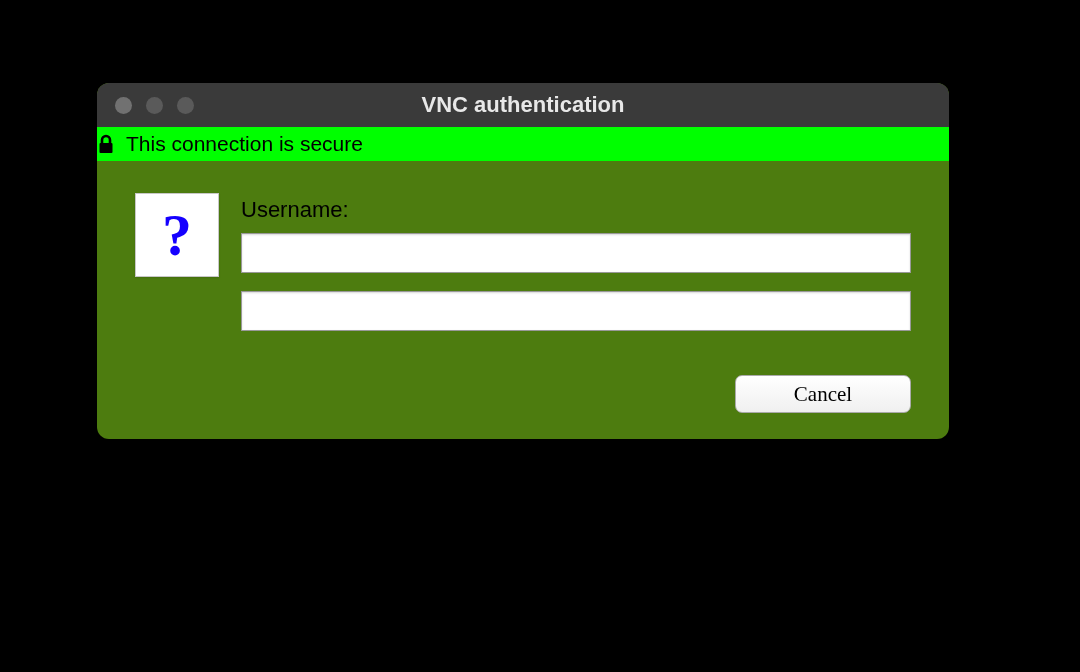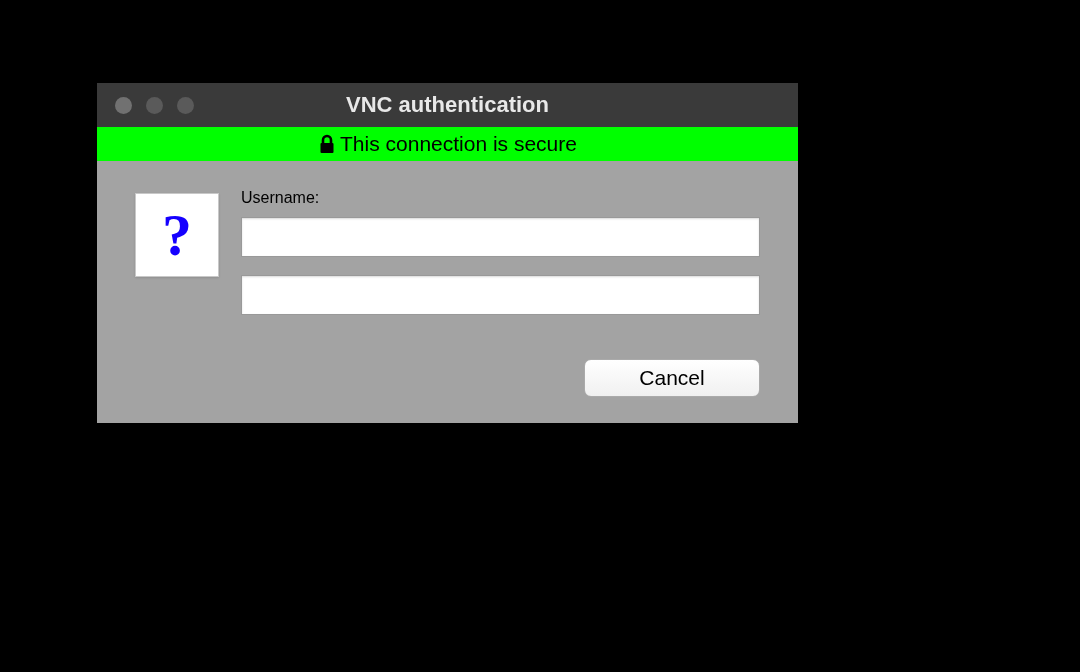--- a/index.html
+++ b/index.html
@@ -14,23 +14,23 @@
       background: #000000;
       font-family: -apple-system, "Helvetica Neue", Arial, sans-serif;
       overflow: hidden;
       position: relative;
     }
     
     .dialog {
       position: absolute;
       left: 97px;
       top: 83px;
-      width: 701px;
-      background: #a3a3a3;
-      border-radius: 0;
+      width: 852px;
+      background: #4d7c0f;
+      border-radius: 12px;
       box-shadow: 0 10px 40px rgba(0,0,0,0.55);
       overflow: hidden;
     }
     
     .titlebar {
       height: 44px;
       background: #3a3a3a;
       display: flex;
       align-items: center;
       position: relative;
@@ -62,22 +62,22 @@
       font-size: 22px;
       font-weight: 600;
       pointer-events: none;
     }
     
     .secure-banner {
       height: 34px;
       background: #00ff00;
       display: flex;
       align-items: center;
-      justify-content: center;
-      gap: 4px;
+      justify-content: flex-start;
+      gap: 11px;
       color: #000;
       font-size: 21px;
     }
     
     .lock-icon {
       display: inline-flex;
       align-items: center;
     }
     
     .body {
@@ -108,24 +108,25 @@
     
     .fields {
       flex: 1;
     }
     
     .field-row {
       margin-bottom: 18px;
     }
     
     .field-label {
-      font-size: 16px;
+      font-size: 22px;
       color: #000;
       display: block;
       margin-bottom: 10px;
+      margin-top: 8px;
     }
     
     .field-input {
       width: 100%;
       height: 40px;
       font-size: 20px;
       padding: 4px 8px;
       border: 1px solid #999;
       background: #ffffff;
       box-shadow: inset 0 1px 2px rgba(0,0,0,0.15);
@@ -146,21 +147,21 @@
       background: linear-gradient(#ffffff, #f0f0f0);
       border: 1px solid #aaaaaa;
       border-radius: 7px;
       font-size: 21px;
       color: #000;
       cursor: default;
       position: relative;
       display: flex;
       align-items: center;
       justify-content: center;
-      font-family: Liberation Sans, sans-serif;
+      font-family: Liberation Serif, serif;
     }
     
     .btn .return-icon {
       position: absolute;
       right: 12px;
       top: 50%;
       transform: translateY(-50%);
       display: inline-flex;
     }
   </style>

